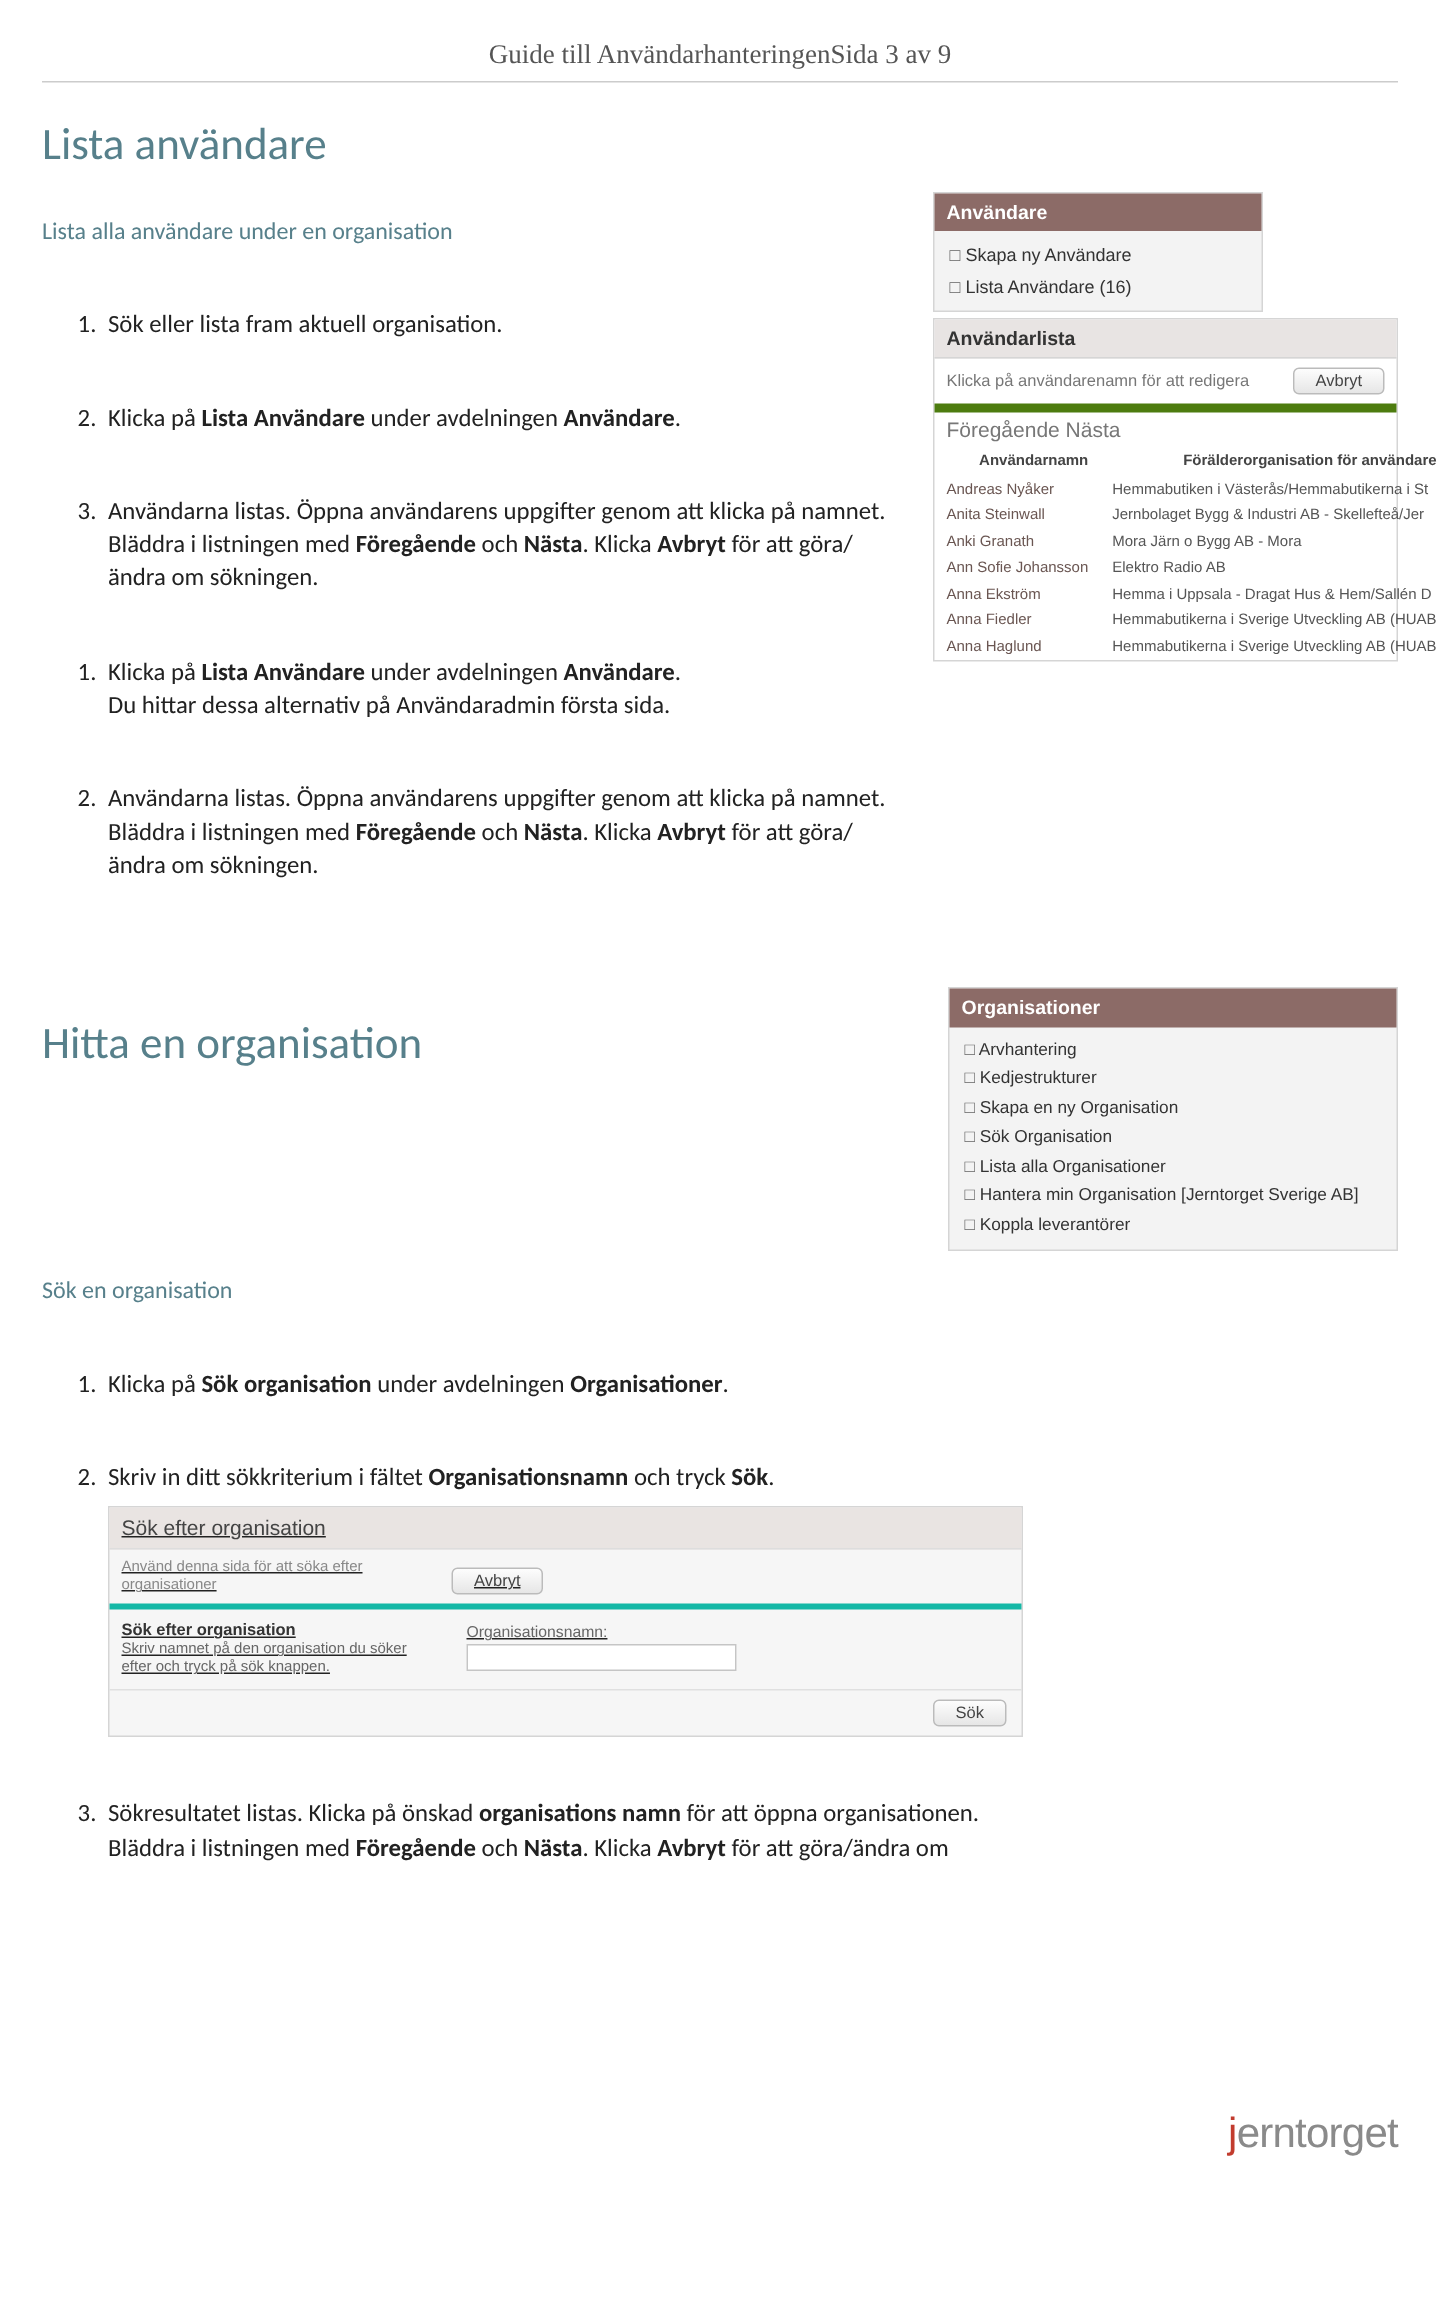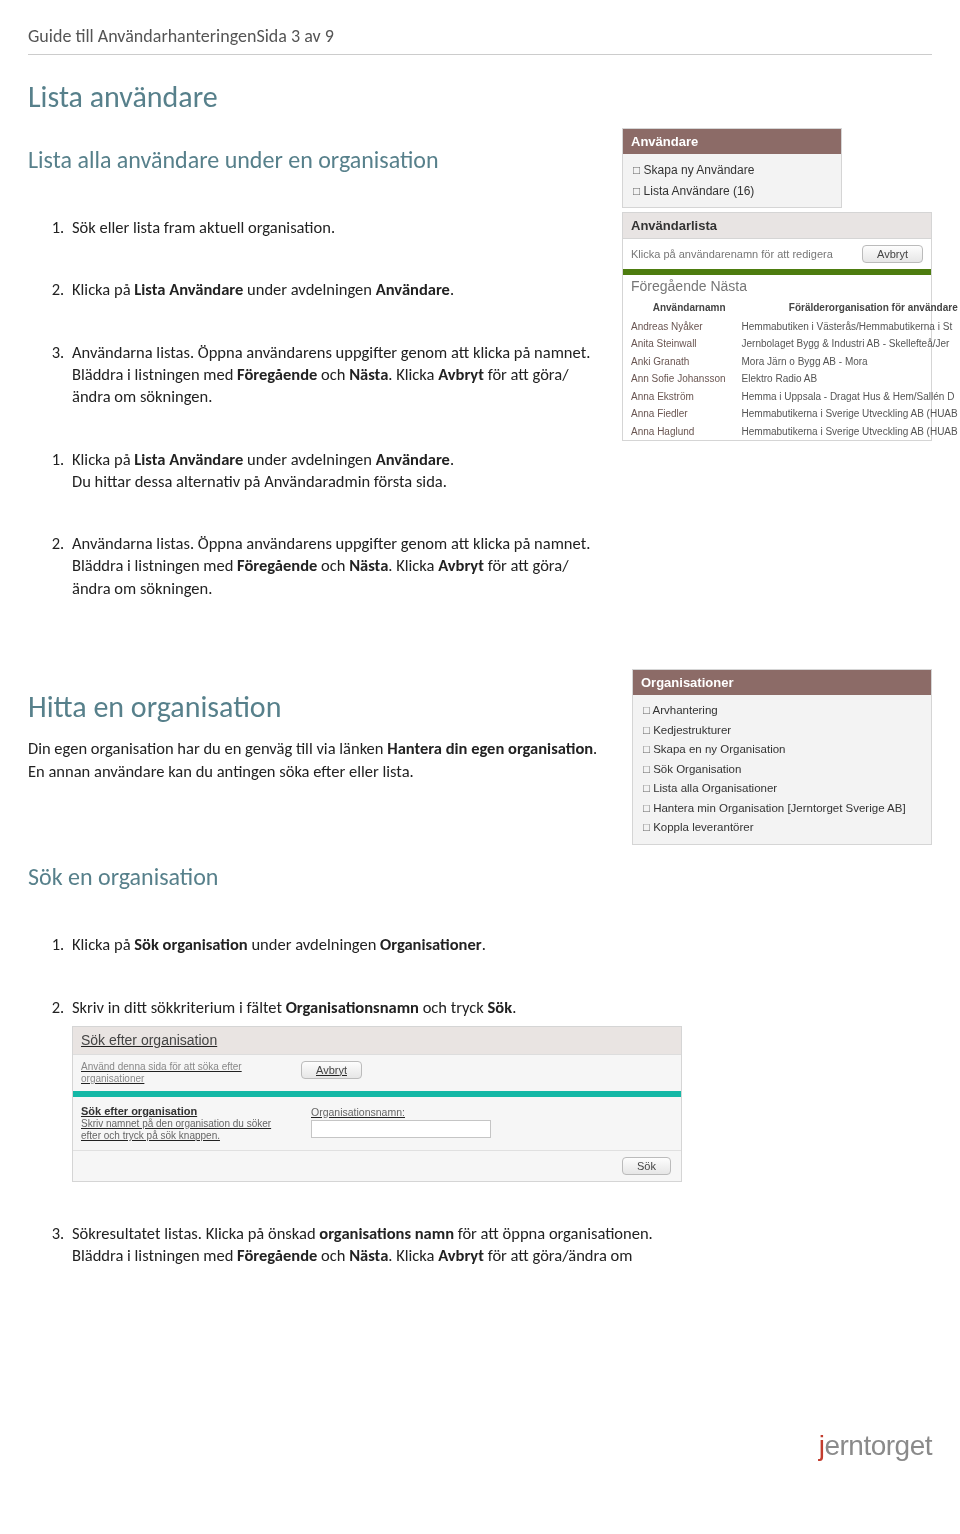--- a/index.html
+++ b/index.html
@@ -8,29 +8,30 @@
     padding: 24px 28px 0 28px;
     font-family: Calibri, "Segoe UI", Arial, sans-serif;
     font-size: 16.5px;
     color: #222;
     width: 960px;
     background: #fff;
     line-height: 1.35;
   }
   .header {
     display: flex;
-    justify-content: flex-start;
+    justify-content: center;
     font-size: 18px;
     color: #555;
     padding-bottom: 6px;
     border-bottom: 1px solid #ccc;
     margin-bottom: 22px;
+    font-family: Liberation Serif, serif;
   }
   h1 { font-size: 30px; font-weight: 400; color: #57808b; margin: 18px 0 10px 0; }
-  h2 { font-size: 24px; font-weight: 400; color: #57808b; margin: 16px 0 4px 0; }
+  h2 { font-size: 16px; font-weight: 400; color: #57808b; margin: 16px 0 4px 0; }
   .two-col { display: flex; gap: 18px; }
   .col-left { flex: 1 1 auto; }
   .col-right { flex: 0 0 auto; }
   ol { margin: 4px 0 10px 0; padding-left: 40px; }
   ol li { padding-left: 4px; margin-bottom: 2px; margin-top: 40px; }
   p { margin: 4px 0; }
 
   
   .panel {
     background: #f3f3f3;
@@ -107,22 +108,22 @@
   }
   .search-panel .sp-hd {
     background: #e9e4e2;
     padding: 4px 8px;
     font-size: 14px;
     color: #444;
     border-bottom: 1px solid #ddd;
   }
   .search-panel .sp-row1 {
     display: flex; gap: 40px; padding: 6px 8px;
-    border-bottom: 6px solid #14b8a6;
-    align-items: flex-start;
+    border-bottom: 4px solid #14b8a6;
+    align-items: flex-end;
   }
   .search-panel .sp-row1 .hint { color: #888; font-size: 10px; width: 180px; line-height: 1.2; }
   .search-panel .sp-row2 { display: flex; gap: 30px; padding: 8px; align-items: flex-start; }
   .search-panel .sp-row2 .left { width: 200px; color: #666; font-size: 10px; line-height: 1.2; }
   .search-panel .sp-row2 .left b { color: #333; font-size: 11px; }
   .search-panel .sp-row2 .right label { color: #666; font-size: 10.5px; }
   .search-panel input[type=text] {
     border: 1px solid #c5c5c5; background: #fff; height: 18px; width: 180px;
     font-size: 11px; padding: 0 3px;
   }
@@ -227,21 +228,20 @@
         </table>
     </div>
   </div>
 </div>
 
 <div style="height:60px"></div>
 
 <div class="two-col">
   <div class="col-left">
     <h1>Hitta en organisation</h1>
-    <p>Din egen organisation har du en genväg till via länken <b>Hantera din egen organisation</b>. En annan användare kan du antingen söka efter eller lista.</p>
   </div>
   <div class="col-right">
     <div class="panel org-panel">
       <div class="panel-hd">Organisationer</div>
       <div class="panel-body">
         <span class="bullet">Arvhantering</span>
         <span class="bullet">Kedjestrukturer</span>
         <span class="bullet">Skapa en ny Organisation</span>
         <span class="bullet">Sök Organisation</span>
         <span class="bullet">Lista alla Organisationer</span>

